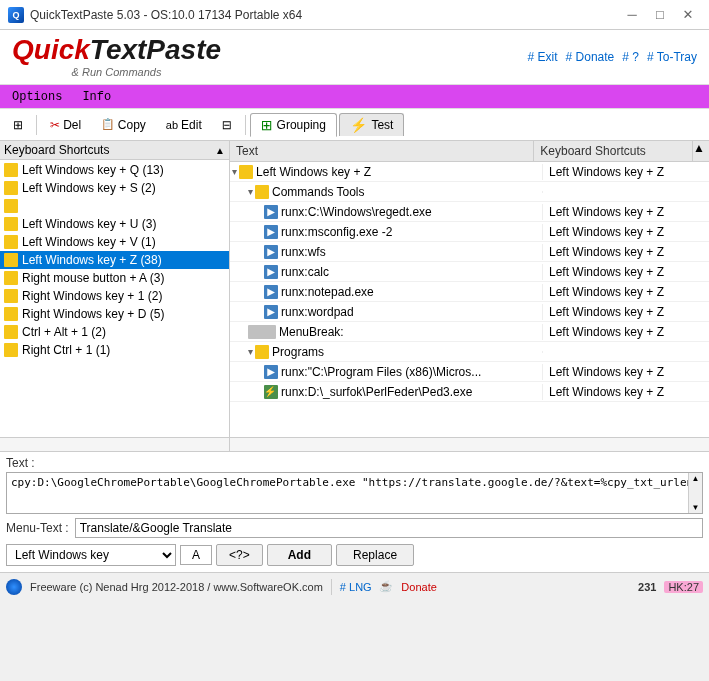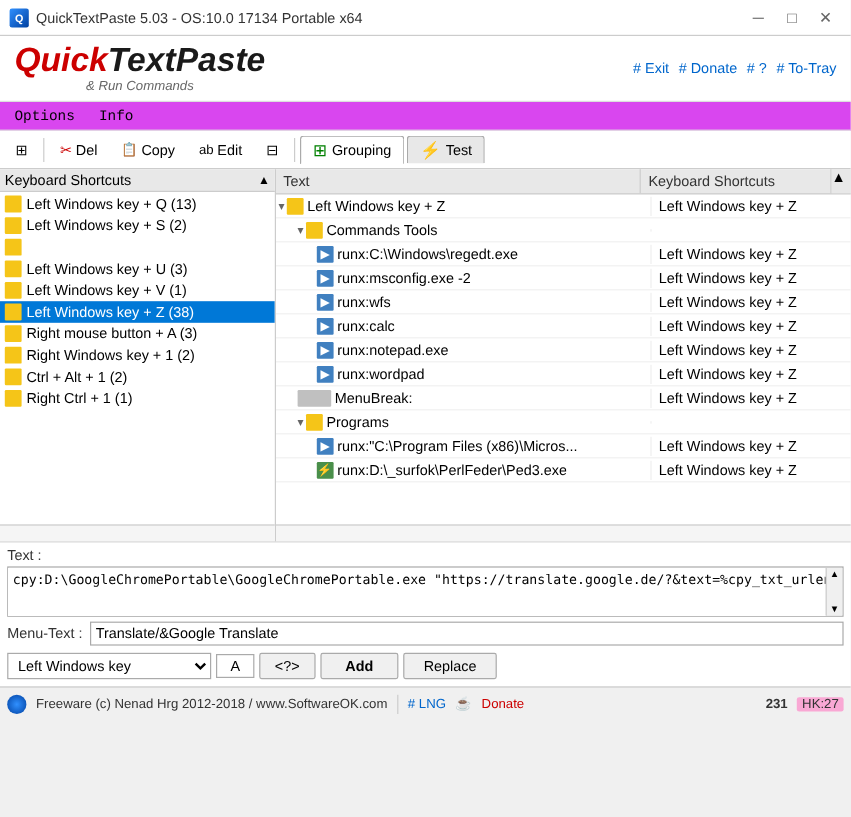--- a/index.html
+++ b/index.html
@@ -179,20 +179,24 @@
           <span style="width: 14px; height: 14px; background: rgb(245, 197, 24); border-radius: 1px; flex-shrink: 0; display: inline-block;"></span>
           <span style="overflow: hidden; text-overflow: ellipsis; white-space: nowrap;">Left Windows key + Z (38)</span>
         </div>
         <div class="list-item">
           <span style="width: 14px; height: 14px; background: rgb(245, 197, 24); border-radius: 1px; flex-shrink: 0; display: inline-block;"></span>
           <span style="overflow: hidden; text-overflow: ellipsis; white-space: nowrap;">Right mouse button + A (3)</span>
         </div>
         <div class="list-item">
           <span style="width: 14px; height: 14px; background: rgb(245, 197, 24); border-radius: 1px; flex-shrink: 0; display: inline-block;"></span>
           <span style="overflow: hidden; text-overflow: ellipsis; white-space: nowrap;">Right Windows key + 1 (2)</span>
+        </div>
+        <div class="list-item">
+          <span style="width: 14px; height: 14px; background: rgb(245, 197, 24); border-radius: 1px; flex-shrink: 0; display: inline-block;"></span>
+          <span style="overflow: hidden; text-overflow: ellipsis; white-space: nowrap;">Right Windows key + D (5)</span>
         </div>
         <div class="list-item">
           <span style="width: 14px; height: 14px; background: rgb(245, 197, 24); border-radius: 1px; flex-shrink: 0; display: inline-block;"></span>
           <span style="overflow: hidden; text-overflow: ellipsis; white-space: nowrap;">Ctrl + Alt + 1 (2)</span>
         </div>
         <div class="list-item">
           <span style="width: 14px; height: 14px; background: rgb(245, 197, 24); border-radius: 1px; flex-shrink: 0; display: inline-block;"></span>
           <span style="overflow: hidden; text-overflow: ellipsis; white-space: nowrap;">Right Ctrl + 1 (1)</span>
         </div>
       </div>

